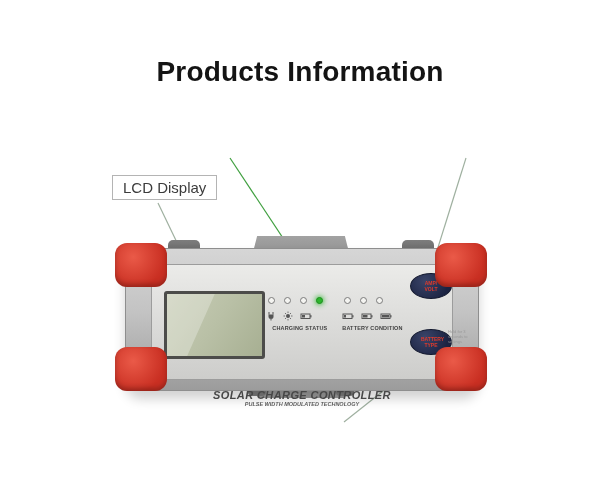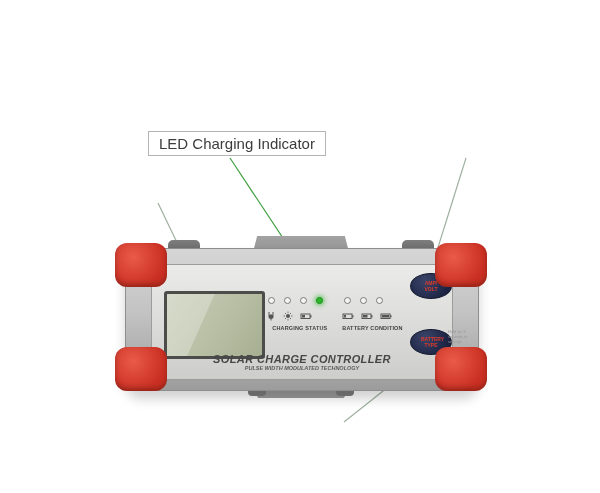--- a/index.html
+++ b/index.html
@@ -63,49 +63,50 @@
   .icons-chg{left:114px;top:46px;} .icons-bat{left:190px;top:46px;}
   .icon-row svg{position:static;display:block;}
 
   
   .dev-label{width:90px;text-align:center;font-size:10px;font-weight:bold;color:#3e3e3e;
              transform:scale(.55);transform-origin:center top;letter-spacing:.3px;
              white-space:nowrap;}
   .lab-chg{left:100px;top:60px;} .lab-bat{left:170px;top:60px;}
   .brand{left:0;top:88px;width:300px;text-align:center;}
   .brand-1{position:static;display:block;font-size:11px;font-weight:bold;font-style:italic;
-           color:#474747;letter-spacing:.4px;white-space:nowrap;}
+           color:#474747;letter-spacing:.4px;white-space:nowrap;margin-top:36px;}
   .brand-2{position:static;display:block;font-size:10px;font-weight:bold;font-style:italic;
            color:#5a5a5a;transform:scale(.55);transform-origin:center top;white-space:nowrap;}
 
   
   .pbtn{width:40px;height:24px;border-radius:50%;
         background:radial-gradient(circle at 35% 30%,#3a4468,#1b2342 75%);
         border:1px solid #141a30;display:flex;align-items:center;justify-content:center;}
   .btn-amp{left:258px;top:8px;} .btn-bat{left:258px;top:64px;}
   .pbtn span{position:static;display:block;width:40px;text-align:center;font-size:10px;
              font-weight:bold;color:#e03a2b;line-height:1.05;transform:scale(.5);}
   .note{left:296px;top:64px;width:44px;font-size:9px;color:#9a9a9a;line-height:1.25;
         transform:scale(.45);transform-origin:left top;}
 </style>
 </head>
 <body>
 
 <div class="stage">
 
+  <h1 class="title">Products Information</h1>
 
   <svg class="lines">
     <line x1="158" y1="203" x2="207" y2="305" stroke="#9fb0a0" stroke-width="1.2"></line>
     <line x1="230" y1="158" x2="318" y2="291" stroke="#3f9f3f" stroke-width="1.2"></line>
     <line x1="466" y1="158" x2="430" y2="273" stroke="#9fb0a0" stroke-width="1.2"></line>
     <line x1="344" y1="422" x2="431" y2="353" stroke="#9fb0a0" stroke-width="1.2"></line>
   </svg>
 
-  <div class="co" id="co-led">
-    <span>LED Charging Indicator</span>
+  <div class="co" id="co-lcd">
+    <span>LCD Display</span>
   </div>
 
   <div class="device">
     <div class="mount-tab tab-l"></div>
     <div class="mount-tab tab-r"></div>
     <div class="handle-top"></div>
     <div class="handle-bottom"></div>
     <div class="foot foot-l"></div>
     <div class="foot foot-r"></div>
 

